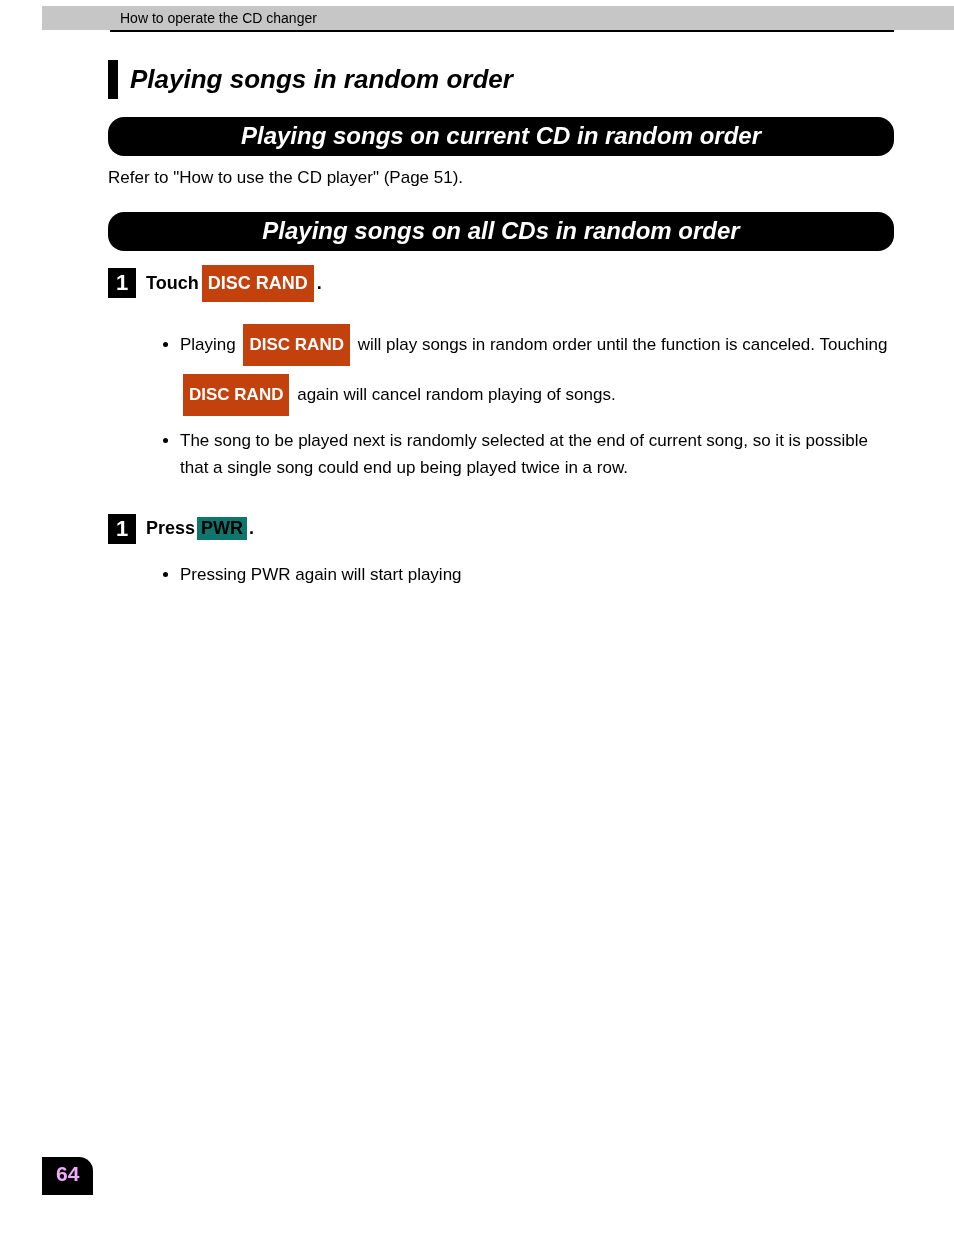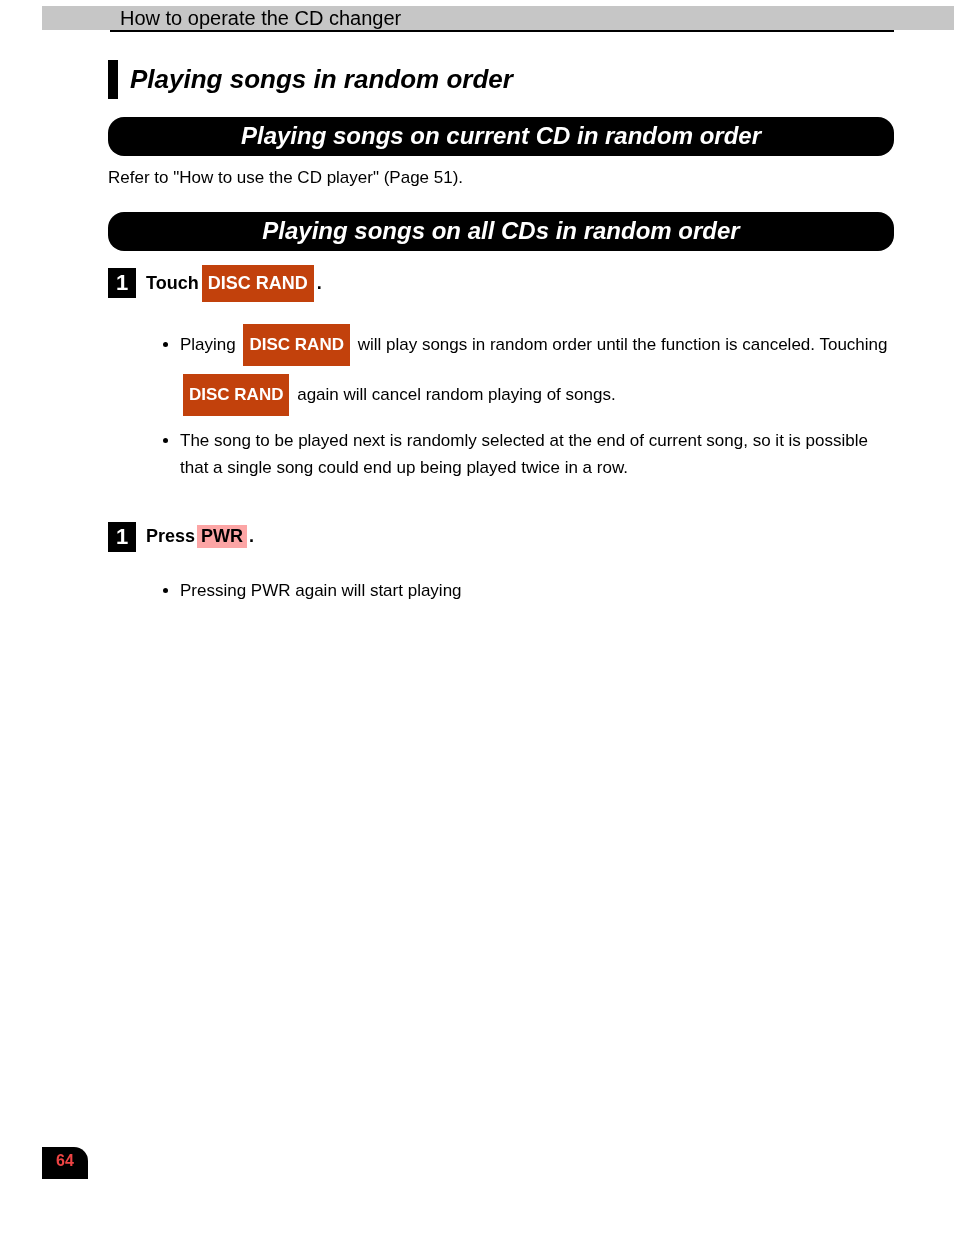--- a/index.html
+++ b/index.html
@@ -12,21 +12,21 @@
   }
   .header-bar {
     background: #c6c6c6;
     height: 24px;
     margin-top: 6px;
     margin-left: 42px;
     margin-right: 0;
     display: flex;
     align-items: center;
     padding-left: 78px;
-    font-size: 20px;
+    font-size: 14px;
   }
   .content {
     padding: 0 60px 0 108px;
   }
   .page-title {
     font-size: 36px;
     font-weight: bold;
     font-style: italic;
     margin: 14px 0 4px 14px;
   }
@@ -82,44 +82,44 @@
   .btn-dark {
     background: #c2410c;
     color: #fff;
     font-weight: bold;
     padding: 8px 6px;
     margin: 4px 3px;
     font-style: normal;
     display: inline-block;
   }
   .btn-grey {
-    background: #fca5a5;
+    background: #0f766e;
     font-weight: bold;
     padding: 1px 4px;
-    margin: 16px 2px;
+    margin: 8px 2px;
     display: inline-block;
   }
   ul.bullets {
     list-style: disc;
     margin: 0 0 28px 0;
     padding-left: 72px;
     font-size: 17px;
   }
   ul.bullets li {
     margin-bottom: 8px;
     line-height: 1.55;
   }
   .page-num-tab {
     position: absolute;
-    bottom: 62px;
+    bottom: 46px;
     left: 42px;
     background: #000;
-    color: #ef4444;
+    color: #f0abfc;
     font-weight: bold;
-    font-size: 16px;
+    font-size: 21px;
     padding: 5px 14px 9px 14px;
     border-top-right-radius: 14px;
   }
   .page-wrap {
     position: relative;
     min-height: 1235px;
   }
 </style>
 </head>
 <body>

